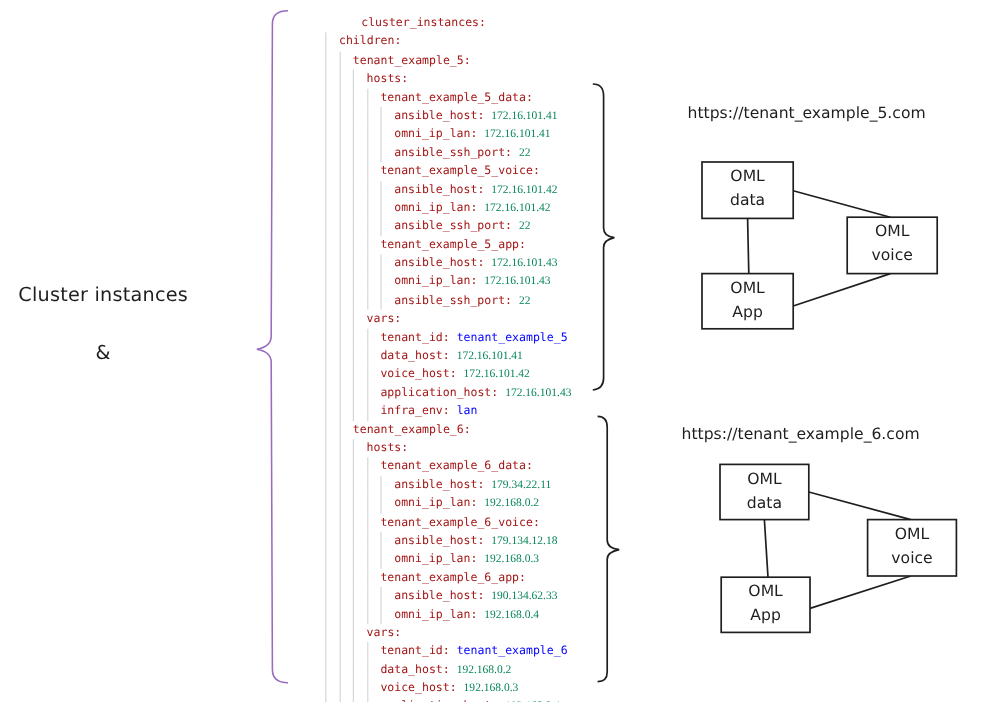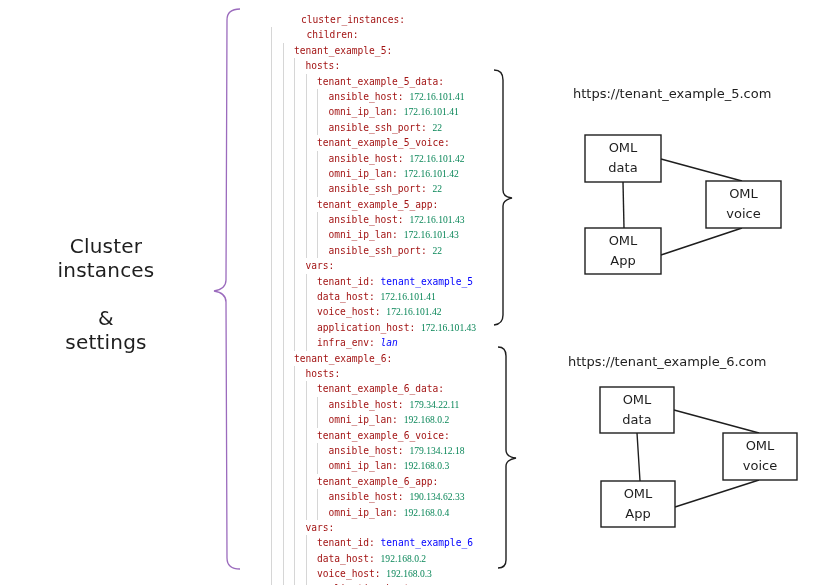--- a/index.html
+++ b/index.html
@@ -1,63 +1,62 @@
 <!DOCTYPE html>
 <html><head>
 <meta charset="utf-8">
 <style>
   html, body { margin:0; padding:0; background:#ffffff; }
   body { width:823px; height:585px; position:relative; overflow:hidden; }
   .hand { font-family: "DejaVu Sans", sans-serif; color:#1e1e1e; position:absolute; }
-  #left-label { left:0; top:234px; width:172px; text-align:center; font-size:20px; line-height:24px; letter-spacing:0.2px;padding-left:20px; }
+  #left-label { left:0; top:234px; width:172px; text-align:center; font-size:16px; line-height:24px; letter-spacing:0.2px; }
   #left-label .gap { height:24px; }
   #code { position:absolute; left:271px; top:12px; font-family:"DejaVu Sans Mono", monospace; font-size:9.6px; line-height:15.4px; }
   .line { position:relative; height:15.4px; white-space:pre; }
   .k { color:#a31515; }
   .p { color:#a31515; }
   .n { color:#098658;font-family:Liberation Serif, serif; }
   .s { color:#0000ff; }
   .guide { position:absolute; top:0; bottom:0; width:1px; background:#d6d6d6; }
   svg#overlay { position:absolute; left:0; top:0; }
   .url { font-size:13px; }
   .box-label { position:absolute; text-align:center; font-family:"DejaVu Sans", sans-serif; font-size:13px; line-height:20px; color:#1e1e1e; }
 </style>
 </head>
 <body>
 
 <div id="left-label" class="hand">
   <div>Cluster instances</div>
   <div class="gap"></div>
   <div>&amp;</div>
-  <div>settings</div>
 </div>
 
 <div id="code">
     <div class="line"><span style="position: absolute; left: 0px; margin-left: 30px;"><span class="k">cluster_instances</span><span class="p">:</span></span></div>
-    <div class="line"><span class="guide" style="left: 0px;"></span><span style="position: absolute; left: 11.5px; margin-left: 24px;"><span class="k">children</span><span class="p">:</span></span></div>
+    <div class="line"><span class="guide" style="left: 0px;"></span><span style="position: absolute; left: 11.5px;"><span class="k">children</span><span class="p">:</span></span></div>
     <div class="line"><span class="guide" style="left: 0px;"></span><span class="guide" style="left: 11.5px;"></span><span style="position: absolute; left: 23px;"><span class="k">tenant_example_5</span><span class="p">:</span></span></div>
     <div class="line"><span class="guide" style="left: 0px;"></span><span class="guide" style="left: 11.5px;"></span><span class="guide" style="left: 23px;"></span><span style="position: absolute; left: 34.5px;"><span class="k">hosts</span><span class="p">:</span></span></div>
     <div class="line"><span class="guide" style="left: 0px;"></span><span class="guide" style="left: 11.5px;"></span><span class="guide" style="left: 23px;"></span><span class="guide" style="left: 34.5px;"></span><span style="position: absolute; left: 46px;"><span class="k">tenant_example_5_data</span><span class="p">:</span></span></div>
     <div class="line"><span class="guide" style="left: 0px;"></span><span class="guide" style="left: 11.5px;"></span><span class="guide" style="left: 23px;"></span><span class="guide" style="left: 34.5px;"></span><span class="guide" style="left: 46px;"></span><span style="position: absolute; left: 57.5px;"><span class="k">ansible_host</span><span class="p">:</span><span class="n" style="margin-left: 5.8px;">172.16.101.41</span></span></div>
     <div class="line"><span class="guide" style="left: 0px;"></span><span class="guide" style="left: 11.5px;"></span><span class="guide" style="left: 23px;"></span><span class="guide" style="left: 34.5px;"></span><span class="guide" style="left: 46px;"></span><span style="position: absolute; left: 57.5px;"><span class="k">omni_ip_lan</span><span class="p">:</span><span class="n" style="margin-left: 5.8px;">172.16.101.41</span></span></div>
     <div class="line"><span class="guide" style="left: 0px;"></span><span class="guide" style="left: 11.5px;"></span><span class="guide" style="left: 23px;"></span><span class="guide" style="left: 34.5px;"></span><span class="guide" style="left: 46px;"></span><span style="position: absolute; left: 57.5px;"><span class="k">ansible_ssh_port</span><span class="p">:</span><span class="n" style="margin-left: 5.8px;">22</span></span></div>
     <div class="line"><span class="guide" style="left: 0px;"></span><span class="guide" style="left: 11.5px;"></span><span class="guide" style="left: 23px;"></span><span class="guide" style="left: 34.5px;"></span><span style="position: absolute; left: 46px;"><span class="k">tenant_example_5_voice</span><span class="p">:</span></span></div>
     <div class="line"><span class="guide" style="left: 0px;"></span><span class="guide" style="left: 11.5px;"></span><span class="guide" style="left: 23px;"></span><span class="guide" style="left: 34.5px;"></span><span class="guide" style="left: 46px;"></span><span style="position: absolute; left: 57.5px;"><span class="k">ansible_host</span><span class="p">:</span><span class="n" style="margin-left: 5.8px;">172.16.101.42</span></span></div>
     <div class="line"><span class="guide" style="left: 0px;"></span><span class="guide" style="left: 11.5px;"></span><span class="guide" style="left: 23px;"></span><span class="guide" style="left: 34.5px;"></span><span class="guide" style="left: 46px;"></span><span style="position: absolute; left: 57.5px;"><span class="k">omni_ip_lan</span><span class="p">:</span><span class="n" style="margin-left: 5.8px;">172.16.101.42</span></span></div>
     <div class="line"><span class="guide" style="left: 0px;"></span><span class="guide" style="left: 11.5px;"></span><span class="guide" style="left: 23px;"></span><span class="guide" style="left: 34.5px;"></span><span class="guide" style="left: 46px;"></span><span style="position: absolute; left: 57.5px;"><span class="k">ansible_ssh_port</span><span class="p">:</span><span class="n" style="margin-left: 5.8px;">22</span></span></div>
     <div class="line"><span class="guide" style="left: 0px;"></span><span class="guide" style="left: 11.5px;"></span><span class="guide" style="left: 23px;"></span><span class="guide" style="left: 34.5px;"></span><span style="position: absolute; left: 46px;"><span class="k">tenant_example_5_app</span><span class="p">:</span></span></div>
     <div class="line"><span class="guide" style="left: 0px;"></span><span class="guide" style="left: 11.5px;"></span><span class="guide" style="left: 23px;"></span><span class="guide" style="left: 34.5px;"></span><span class="guide" style="left: 46px;"></span><span style="position: absolute; left: 57.5px;"><span class="k">ansible_host</span><span class="p">:</span><span class="n" style="margin-left: 5.8px;">172.16.101.43</span></span></div>
     <div class="line"><span class="guide" style="left: 0px;"></span><span class="guide" style="left: 11.5px;"></span><span class="guide" style="left: 23px;"></span><span class="guide" style="left: 34.5px;"></span><span class="guide" style="left: 46px;"></span><span style="position: absolute; left: 57.5px;"><span class="k">omni_ip_lan</span><span class="p">:</span><span class="n" style="margin-left: 5.8px;">172.16.101.43</span></span></div>
     <div class="line"><span class="guide" style="left: 0px;"></span><span class="guide" style="left: 11.5px;"></span><span class="guide" style="left: 23px;"></span><span class="guide" style="left: 34.5px;"></span><span class="guide" style="left: 46px;"></span><span style="position: absolute; left: 57.5px;"><span class="k">ansible_ssh_port</span><span class="p">:</span><span class="n" style="margin-left: 5.8px;">22</span></span></div>
     <div class="line"><span class="guide" style="left: 0px;"></span><span class="guide" style="left: 11.5px;"></span><span class="guide" style="left: 23px;"></span><span style="position: absolute; left: 34.5px;"><span class="k">vars</span><span class="p">:</span></span></div>
     <div class="line"><span class="guide" style="left: 0px;"></span><span class="guide" style="left: 11.5px;"></span><span class="guide" style="left: 23px;"></span><span class="guide" style="left: 34.5px;"></span><span style="position: absolute; left: 46px;"><span class="k">tenant_id</span><span class="p">:</span><span class="s" style="margin-left: 5.8px;">tenant_example_5</span></span></div>
     <div class="line"><span class="guide" style="left: 0px;"></span><span class="guide" style="left: 11.5px;"></span><span class="guide" style="left: 23px;"></span><span class="guide" style="left: 34.5px;"></span><span style="position: absolute; left: 46px;"><span class="k">data_host</span><span class="p">:</span><span class="n" style="margin-left: 5.8px;">172.16.101.41</span></span></div>
     <div class="line"><span class="guide" style="left: 0px;"></span><span class="guide" style="left: 11.5px;"></span><span class="guide" style="left: 23px;"></span><span class="guide" style="left: 34.5px;"></span><span style="position: absolute; left: 46px;"><span class="k">voice_host</span><span class="p">:</span><span class="n" style="margin-left: 5.8px;">172.16.101.42</span></span></div>
     <div class="line"><span class="guide" style="left: 0px;"></span><span class="guide" style="left: 11.5px;"></span><span class="guide" style="left: 23px;"></span><span class="guide" style="left: 34.5px;"></span><span style="position: absolute; left: 46px;"><span class="k">application_host</span><span class="p">:</span><span class="n" style="margin-left: 5.8px;">172.16.101.43</span></span></div>
-    <div class="line"><span class="guide" style="left: 0px;"></span><span class="guide" style="left: 11.5px;"></span><span class="guide" style="left: 23px;"></span><span class="guide" style="left: 34.5px;"></span><span style="position: absolute; left: 46px;"><span class="k">infra_env</span><span class="p">:</span><span class="s" style="margin-left: 5.8px; font-style: italic;">lan</span></span></div>
+    <div class="line"><span class="guide" style="left: 0px;"></span><span class="guide" style="left: 11.5px;"></span><span class="guide" style="left: 23px;"></span><span class="guide" style="left: 34.5px;"></span><span style="position: absolute; left: 46px;"><span class="k">infra_env</span><span class="p">:</span><span class="s" style="margin-left: 5.8px;">lan</span></span></div>
     <div class="line"><span class="guide" style="left: 0px;"></span><span class="guide" style="left: 11.5px;"></span><span style="position: absolute; left: 23px;"><span class="k">tenant_example_6</span><span class="p">:</span></span></div>
     <div class="line"><span class="guide" style="left: 0px;"></span><span class="guide" style="left: 11.5px;"></span><span class="guide" style="left: 23px;"></span><span style="position: absolute; left: 34.5px;"><span class="k">hosts</span><span class="p">:</span></span></div>
     <div class="line"><span class="guide" style="left: 0px;"></span><span class="guide" style="left: 11.5px;"></span><span class="guide" style="left: 23px;"></span><span class="guide" style="left: 34.5px;"></span><span style="position: absolute; left: 46px;"><span class="k">tenant_example_6_data</span><span class="p">:</span></span></div>
     <div class="line"><span class="guide" style="left: 0px;"></span><span class="guide" style="left: 11.5px;"></span><span class="guide" style="left: 23px;"></span><span class="guide" style="left: 34.5px;"></span><span class="guide" style="left: 46px;"></span><span style="position: absolute; left: 57.5px;"><span class="k">ansible_host</span><span class="p">:</span><span class="n" style="margin-left: 5.8px;">179.34.22.11</span></span></div>
     <div class="line"><span class="guide" style="left: 0px;"></span><span class="guide" style="left: 11.5px;"></span><span class="guide" style="left: 23px;"></span><span class="guide" style="left: 34.5px;"></span><span class="guide" style="left: 46px;"></span><span style="position: absolute; left: 57.5px;"><span class="k">omni_ip_lan</span><span class="p">:</span><span class="n" style="margin-left: 5.8px;">192.168.0.2</span></span></div>
     <div class="line"><span class="guide" style="left: 0px;"></span><span class="guide" style="left: 11.5px;"></span><span class="guide" style="left: 23px;"></span><span class="guide" style="left: 34.5px;"></span><span style="position: absolute; left: 46px;"><span class="k">tenant_example_6_voice</span><span class="p">:</span></span></div>
     <div class="line"><span class="guide" style="left: 0px;"></span><span class="guide" style="left: 11.5px;"></span><span class="guide" style="left: 23px;"></span><span class="guide" style="left: 34.5px;"></span><span class="guide" style="left: 46px;"></span><span style="position: absolute; left: 57.5px;"><span class="k">ansible_host</span><span class="p">:</span><span class="n" style="margin-left: 5.8px;">179.134.12.18</span></span></div>
     <div class="line"><span class="guide" style="left: 0px;"></span><span class="guide" style="left: 11.5px;"></span><span class="guide" style="left: 23px;"></span><span class="guide" style="left: 34.5px;"></span><span class="guide" style="left: 46px;"></span><span style="position: absolute; left: 57.5px;"><span class="k">omni_ip_lan</span><span class="p">:</span><span class="n" style="margin-left: 5.8px;">192.168.0.3</span></span></div>
     <div class="line"><span class="guide" style="left: 0px;"></span><span class="guide" style="left: 11.5px;"></span><span class="guide" style="left: 23px;"></span><span class="guide" style="left: 34.5px;"></span><span style="position: absolute; left: 46px;"><span class="k">tenant_example_6_app</span><span class="p">:</span></span></div>
     <div class="line"><span class="guide" style="left: 0px;"></span><span class="guide" style="left: 11.5px;"></span><span class="guide" style="left: 23px;"></span><span class="guide" style="left: 34.5px;"></span><span class="guide" style="left: 46px;"></span><span style="position: absolute; left: 57.5px;"><span class="k">ansible_host</span><span class="p">:</span><span class="n" style="margin-left: 5.8px;">190.134.62.33</span></span></div>

